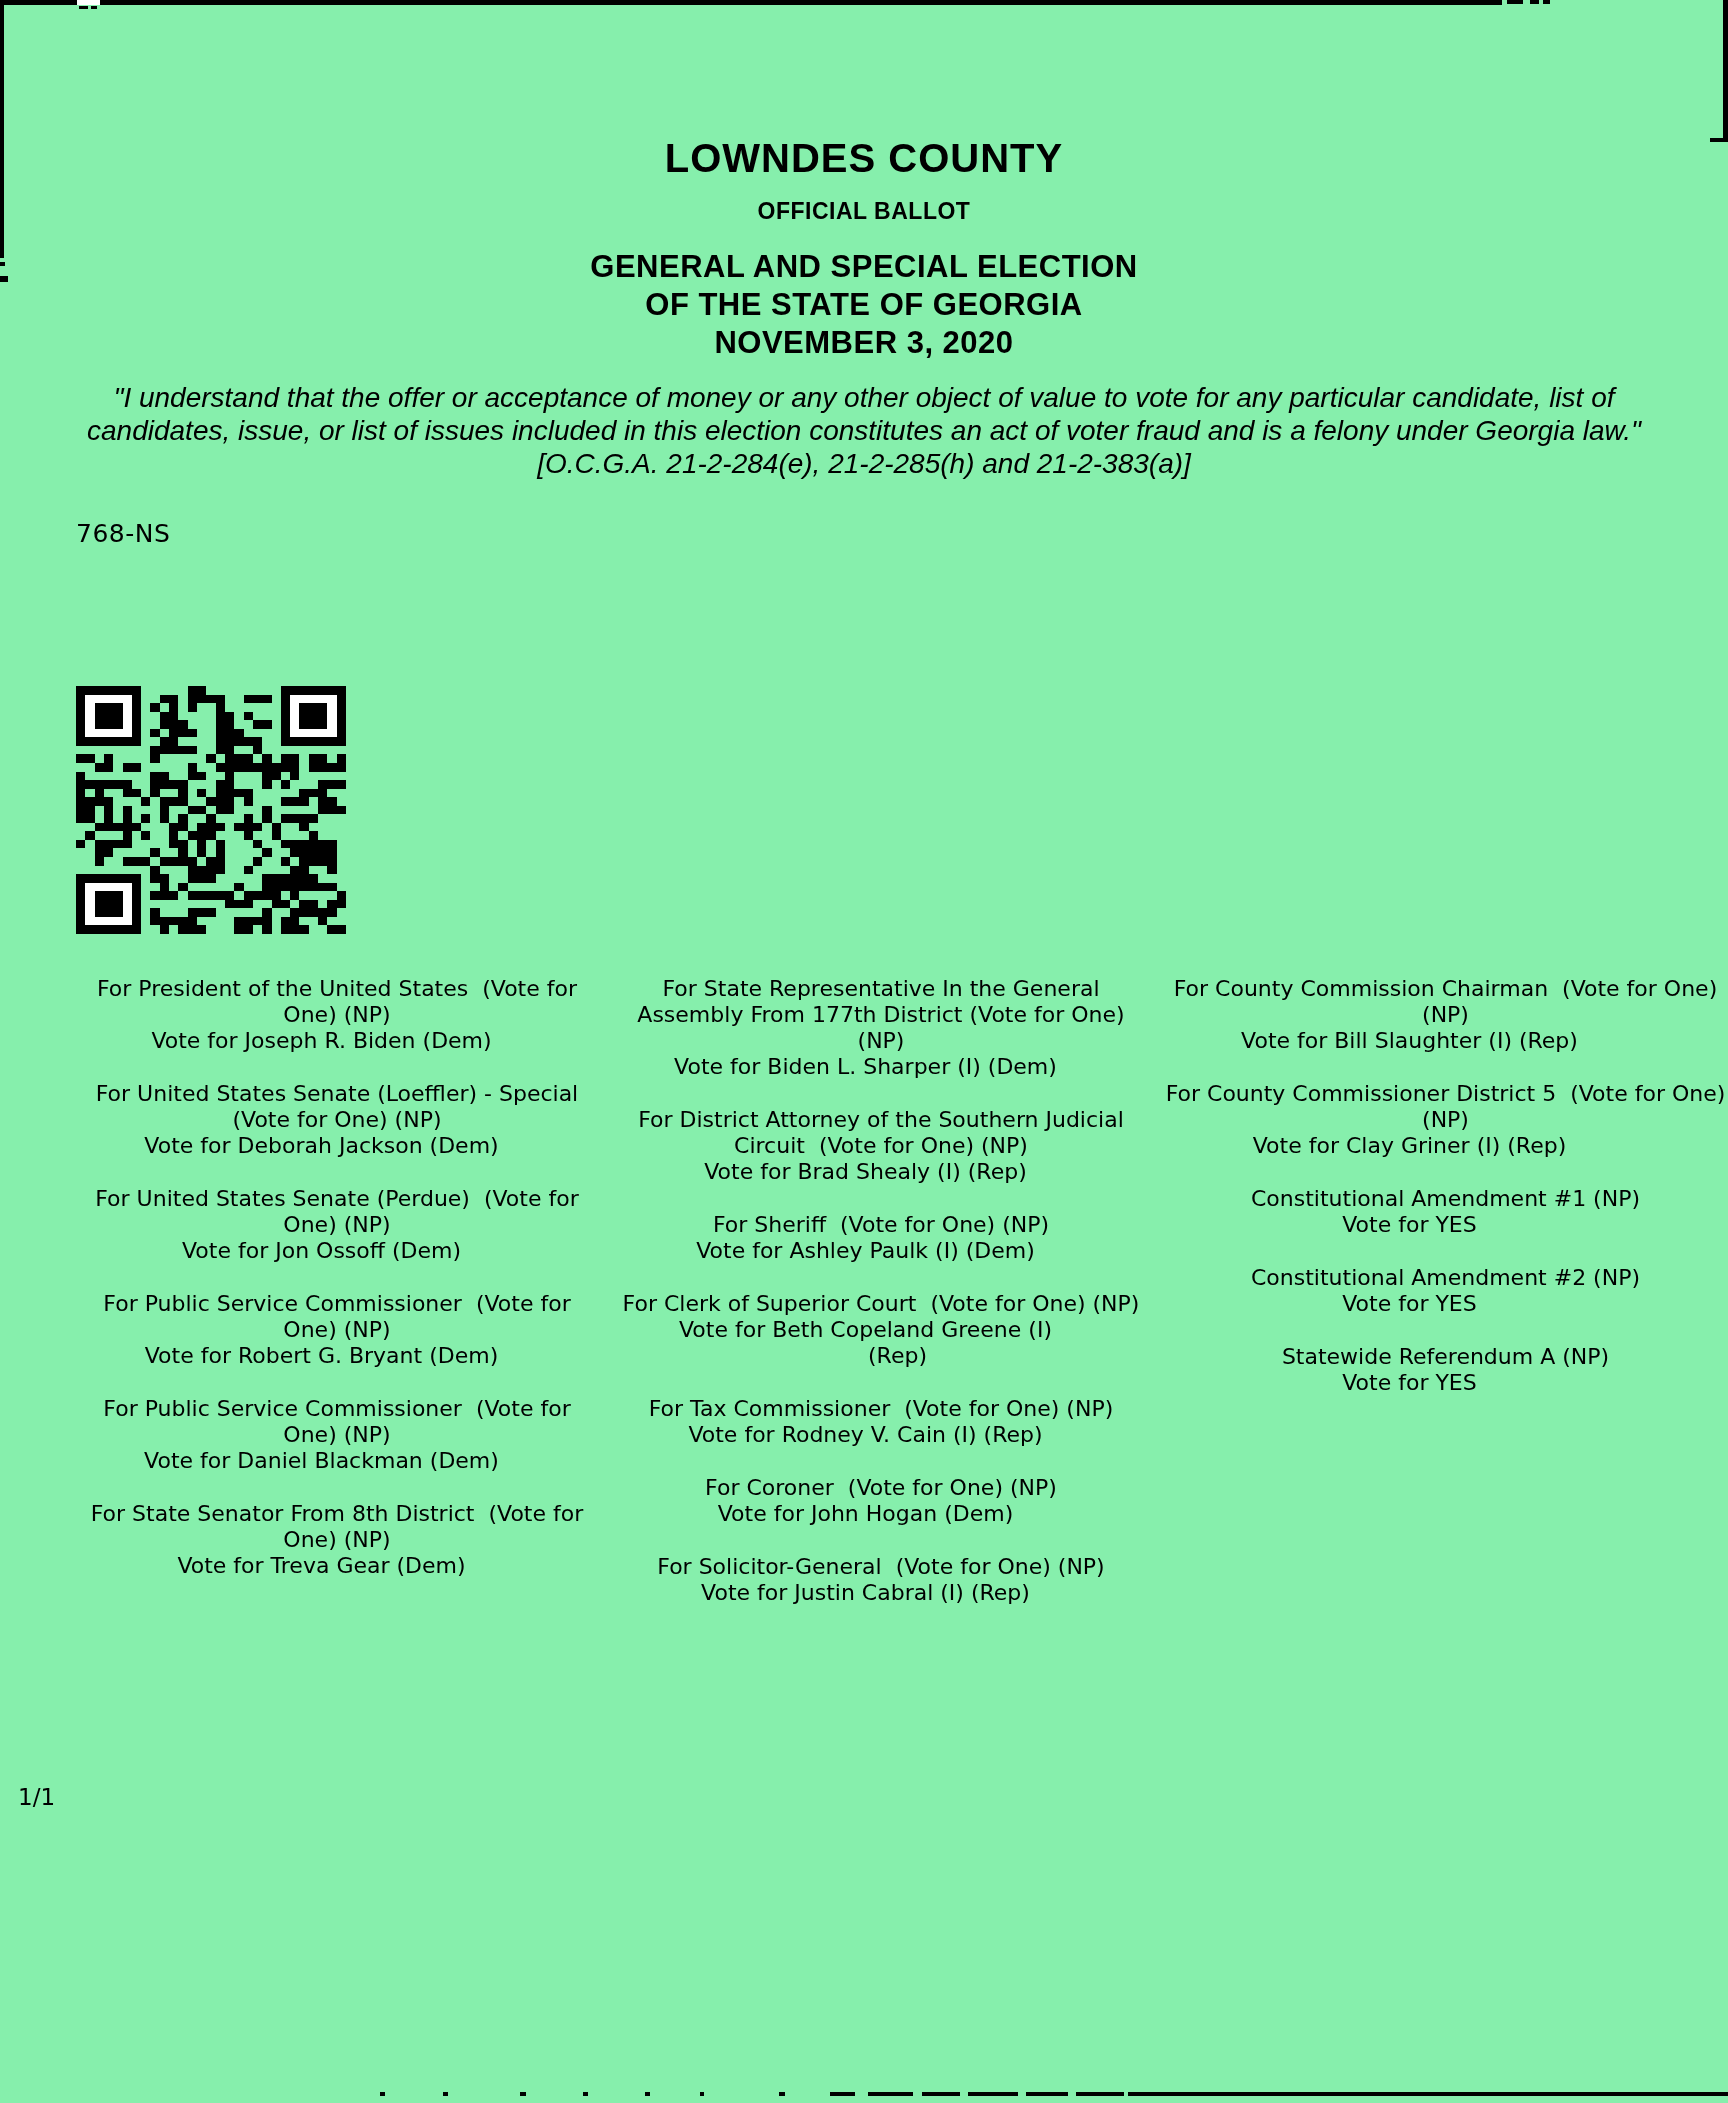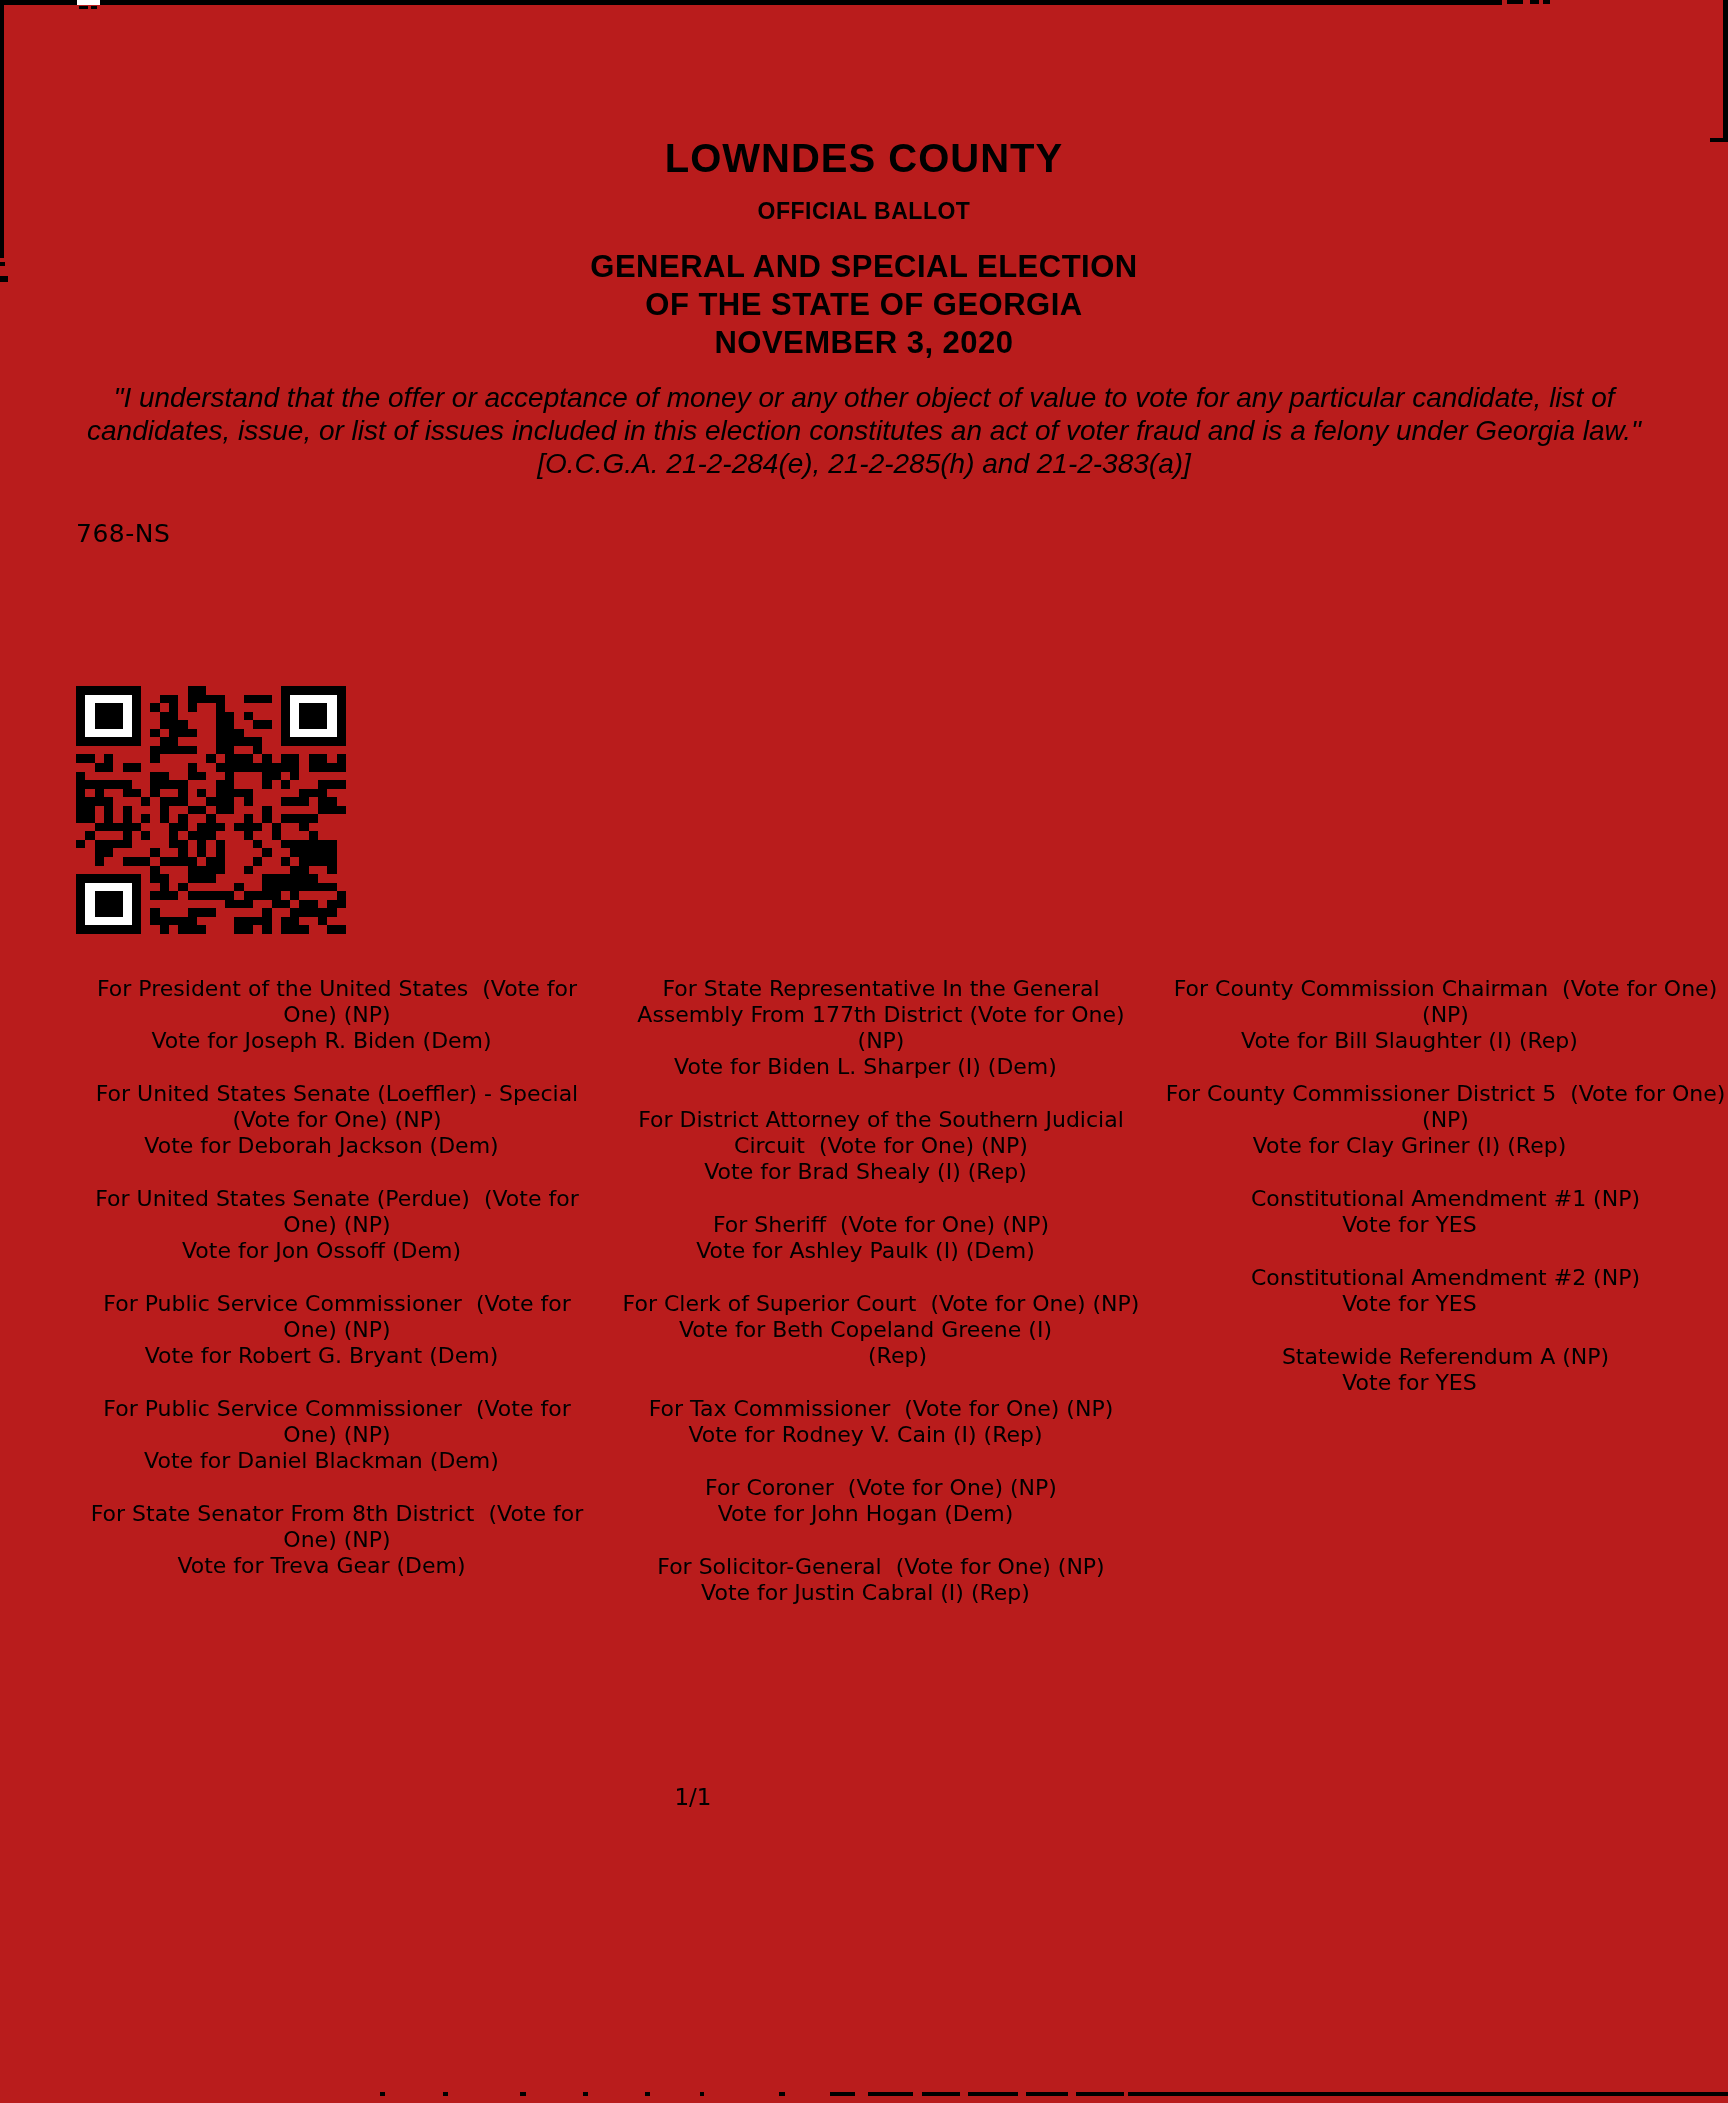--- a/index.html
+++ b/index.html
@@ -1,20 +1,20 @@
 <!DOCTYPE html>
 <html><head>
 <meta charset="utf-8">
 <style>
   html, body { margin: 0; padding: 0; background: #ffffff; }
   .page {
     position: relative;
     width: 1728px;
     height: 2103px;
-    background: #b91c1c;
+    background: #86efac;
     color: #000000;
     font-family: "DejaVu Sans", sans-serif;
     overflow: hidden;
   }
   .mark { position: absolute; background: #000; }
 
   
   .hdr {
     position: absolute;
     top: 136px; left: 0; width: 100%;
@@ -65,21 +65,21 @@
     white-space: pre-wrap;
     padding-left: 100px;
     text-indent: -64px;
     max-width: 355px;
   }
 
   
   .pageno {
     position: absolute;
     top: 1784px; left: 0; width: 1368px;
-    text-align: center;
+    text-align: left;
     text-indent: 18px;
     font-size: 23px;
   }
 </style>
 </head>
 <body>
 
 <div class="page">
 
   <div class="mark" style="left:0;top:0;width:1502px;height:5px;"></div>

